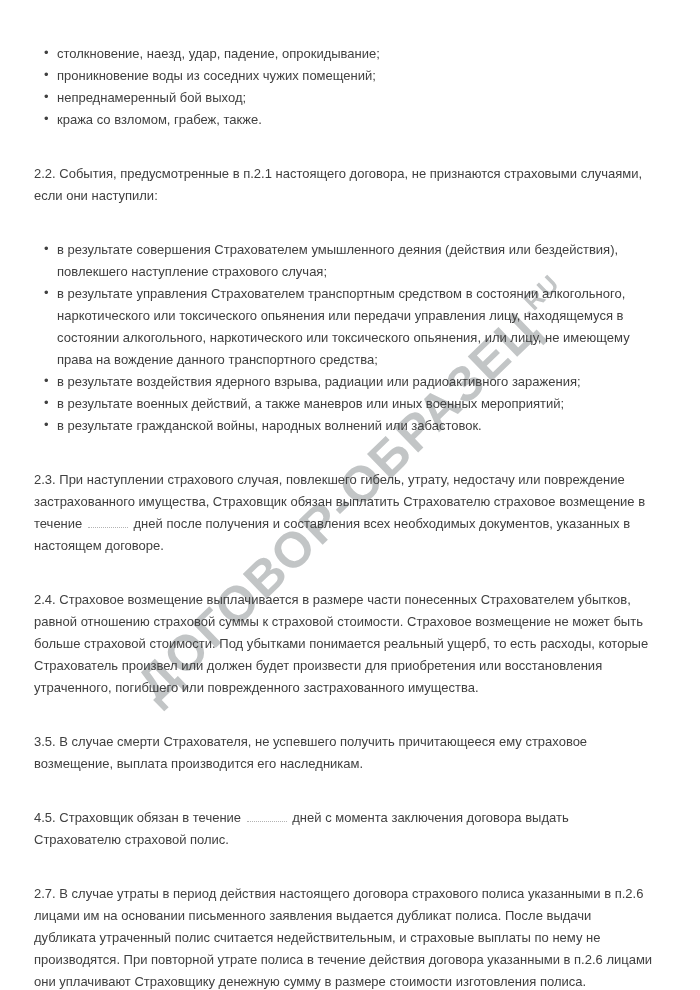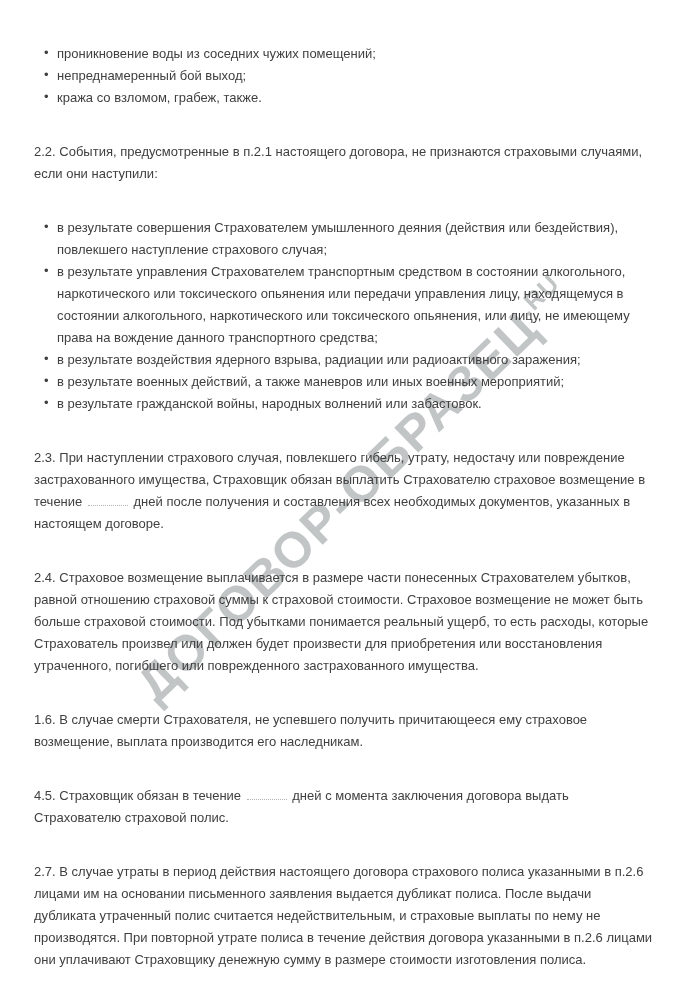--- a/index.html
+++ b/index.html
@@ -70,38 +70,39 @@
 </head>
 <body>
 
 <div class="watermark">
   <span>ДОГОВОР-ОБРАЗЕЦ</span><span class="wm-suffix">.RU</span>
 </div>
 
 <div class="content">
 
   <ul>
+    <li>столкновение, наезд, удар, падение, опрокидывание;</li>
     <li>проникновение воды из соседних чужих помещений;</li>
     <li>непреднамеренный бой выход;</li>
     <li>кража со взломом, грабеж, также.</li>
   </ul>
 
   <p>2.2. События, предусмотренные в п.2.1 настоящего договора, не признаются страховыми случаями, если они наступили:</p>
 
   <ul>
     <li>в результате совершения Страхователем умышленного деяния (действия или бездействия), повлекшего наступление страхового случая;</li>
     <li>в результате управления Страхователем транспортным средством в состоянии алкогольного, наркотического или токсического опьянения или передачи управления лицу, находящемуся в состоянии алкогольного, наркотического или токсического опьянения, или лицу, не имеющему права на вождение данного транспортного средства;</li>
     <li>в результате воздействия ядерного взрыва, радиации или радиоактивного заражения;</li>
     <li>в результате военных действий, а также маневров или иных военных мероприятий;</li>
     <li>в результате гражданской войны, народных волнений или забастовок.</li>
   </ul>
 
   <p><span>2.3. При наступлении страхового случая, повлекшего гибель, утрату, недостачу или повреждение застрахованного имущества, Страховщик обязан выплатить Страхователю страховое возмещение в течение </span><span class="blank"></span><span> дней после получения и составления всех необходимых документов, указанных в настоящем договоре.</span></p>
 
   <p>2.4. Страховое возмещение выплачивается в размере части понесенных Страхователем убытков, равной отношению страховой суммы к страховой стоимости. Страховое возмещение не может быть больше страховой стоимости. Под убытками понимается реальный ущерб, то есть расходы, которые Страхователь произвел или должен будет произвести для приобретения или восстановления утраченного, погибшего или поврежденного застрахованного имущества.</p>
 
-  <p>1.6. В случае смерти Страхователя, не успевшего получить причитающееся ему страховое возмещение, выплата производится его наследникам.</p>
+  <p>3.5. В случае смерти Страхователя, не успевшего получить причитающееся ему страховое возмещение, выплата производится его наследникам.</p>
 
   <p><span>4.5. Страховщик обязан в течение </span><span class="blank"></span><span> дней с момента заключения договора выдать Страхователю страховой полис.</span></p>
 
   <p>2.7. В случае утраты в период действия настоящего договора страхового полиса указанными в п.2.6 лицами им на основании письменного заявления выдается дубликат полиса. После выдачи дубликата утраченный полис считается недействительным, и страховые выплаты по нему не производятся. При повторной утрате полиса в течение действия договора указанными в п.2.6 лицами они уплачивают Страховщику денежную сумму в размере стоимости изготовления полиса.</p>
 
 </div>
 
 </body></html>

